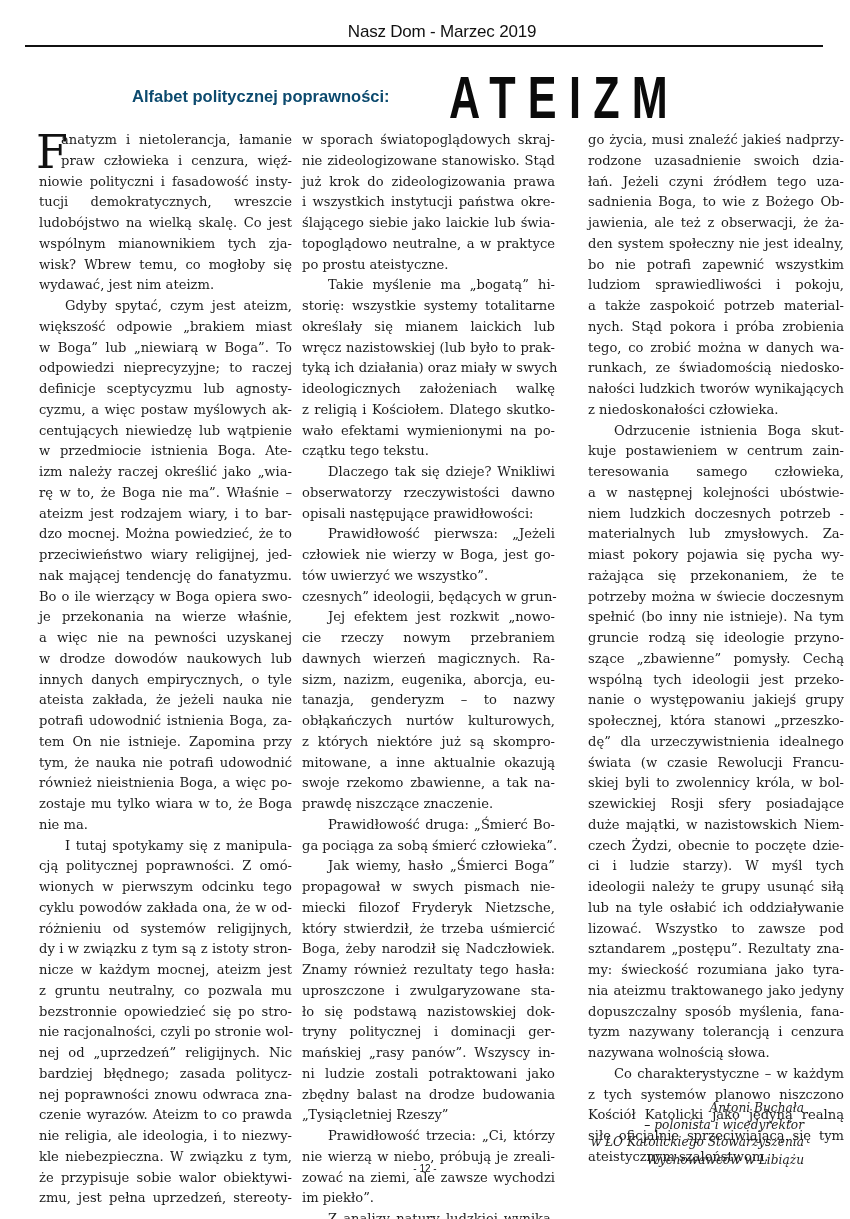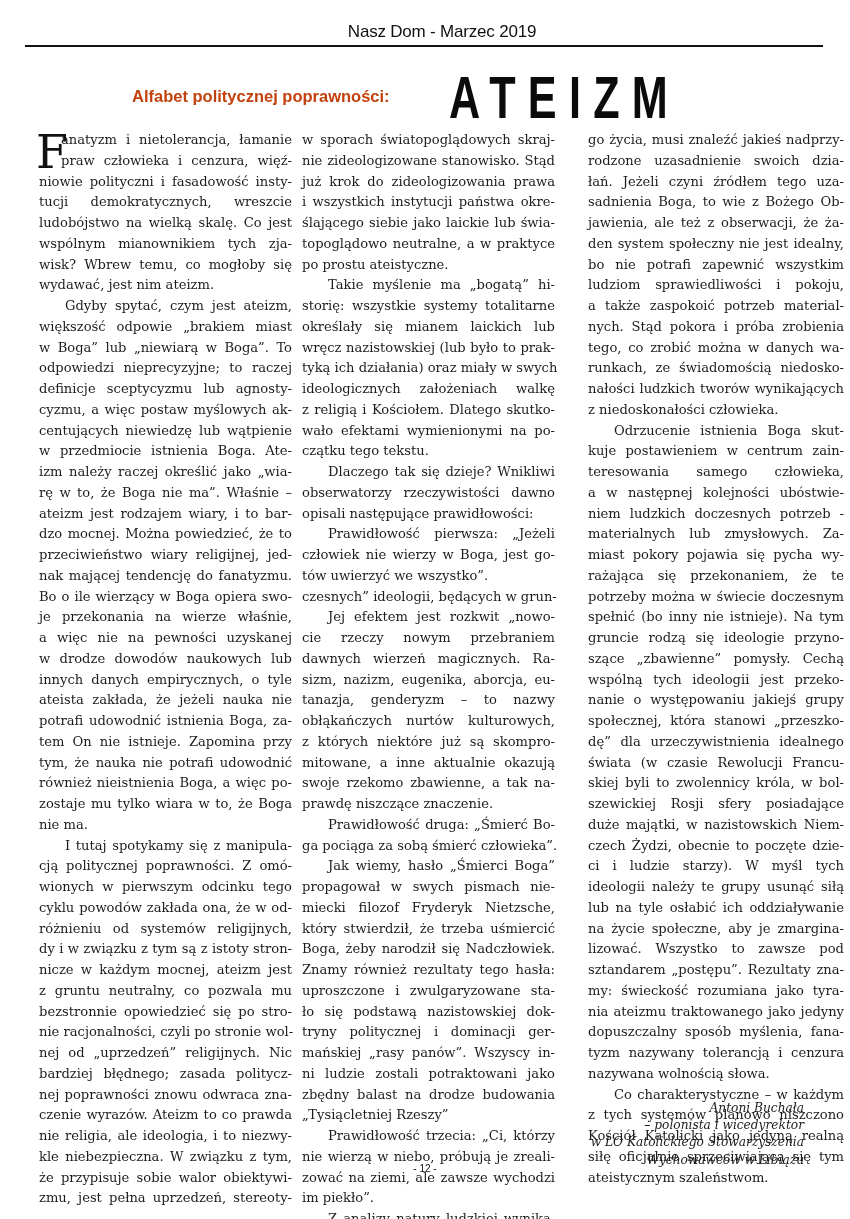--- a/index.html
+++ b/index.html
@@ -4,21 +4,21 @@
 <style>
   html, body { margin: 0; padding: 0; background: #ffffff; }
   body { width: 850px; height: 1219px; position: relative; overflow: hidden; color: #1a1a1a; }
   .header {
     position: absolute; left: 17px; top: 22px; width: 850px; text-align: center;
     font-family: "Liberation Sans", sans-serif; font-size: 17px; letter-spacing: -0.2px; color: #111;
   }
   .header-rule { position: absolute; left: 25px; top: 45px; width: 798px; height: 2px; background: #111; }
   .subtitle {
     position: absolute; left: 132px; top: 87px;
-    font-family: "Liberation Sans", sans-serif; font-weight: bold; font-size: 16.5px; color: #c2410c;
+    font-family: "Liberation Sans", sans-serif; font-weight: bold; font-size: 16.5px; color: #0c4a6e;
   }
   .title {
     position: absolute; left: 449px; top: 68px; height: 60px;
     font-family: "Liberation Sans", sans-serif; font-weight: bold; font-size: 60px; line-height: 60px;
     letter-spacing: 17px; color: #0b0b0b; transform: scaleX(0.72); transform-origin: left top;
   }
   .col {
     position: absolute; top: 130px; width: 253px;
     font-family: "DejaVu Serif", serif; font-size: 13.1px; line-height: 20.75px; color: #1c1c1c;
   }
@@ -195,21 +195,20 @@
     <span class="ln">społecznej, która stanowi „przeszko-</span>
     <span class="ln">dę” dla urzeczywistnienia idealnego</span>
     <span class="ln">świata (w czasie Rewolucji Francu-</span>
     <span class="ln">skiej byli to zwolennicy króla, w bol-</span>
     <span class="ln">szewickiej Rosji sfery posiadające</span>
     <span class="ln">duże majątki, w nazistowskich Niem-</span>
     <span class="ln">czech Żydzi, obecnie to poczęte dzie-</span>
     <span class="ln">ci i ludzie starzy). W myśl tych</span>
     <span class="ln">ideologii należy te grupy usunąć siłą</span>
     <span class="ln">lub na tyle osłabić ich oddziaływanie</span>
-    <span class="ln">na życie społeczne, aby je zmargina-</span>
     <span class="ln">lizować. Wszystko to zawsze pod</span>
     <span class="ln">sztandarem „postępu”. Rezultaty zna-</span>
     <span class="ln">my: świeckość rozumiana jako tyra-</span>
     <span class="ln">nia ateizmu traktowanego jako jedyny</span>
     <span class="ln">dopuszczalny sposób myślenia, fana-</span>
     <span class="ln">tyzm nazywany tolerancją i cenzura</span>
     <span class="ln last">nazywana wolnością słowa.</span>
     <span class="ln ind">Co charakterystyczne – w każdym</span>
     <span class="ln">z tych systemów planowo niszczono</span>
     <span class="ln">Kościół Katolicki jako jedyną realną</span>

